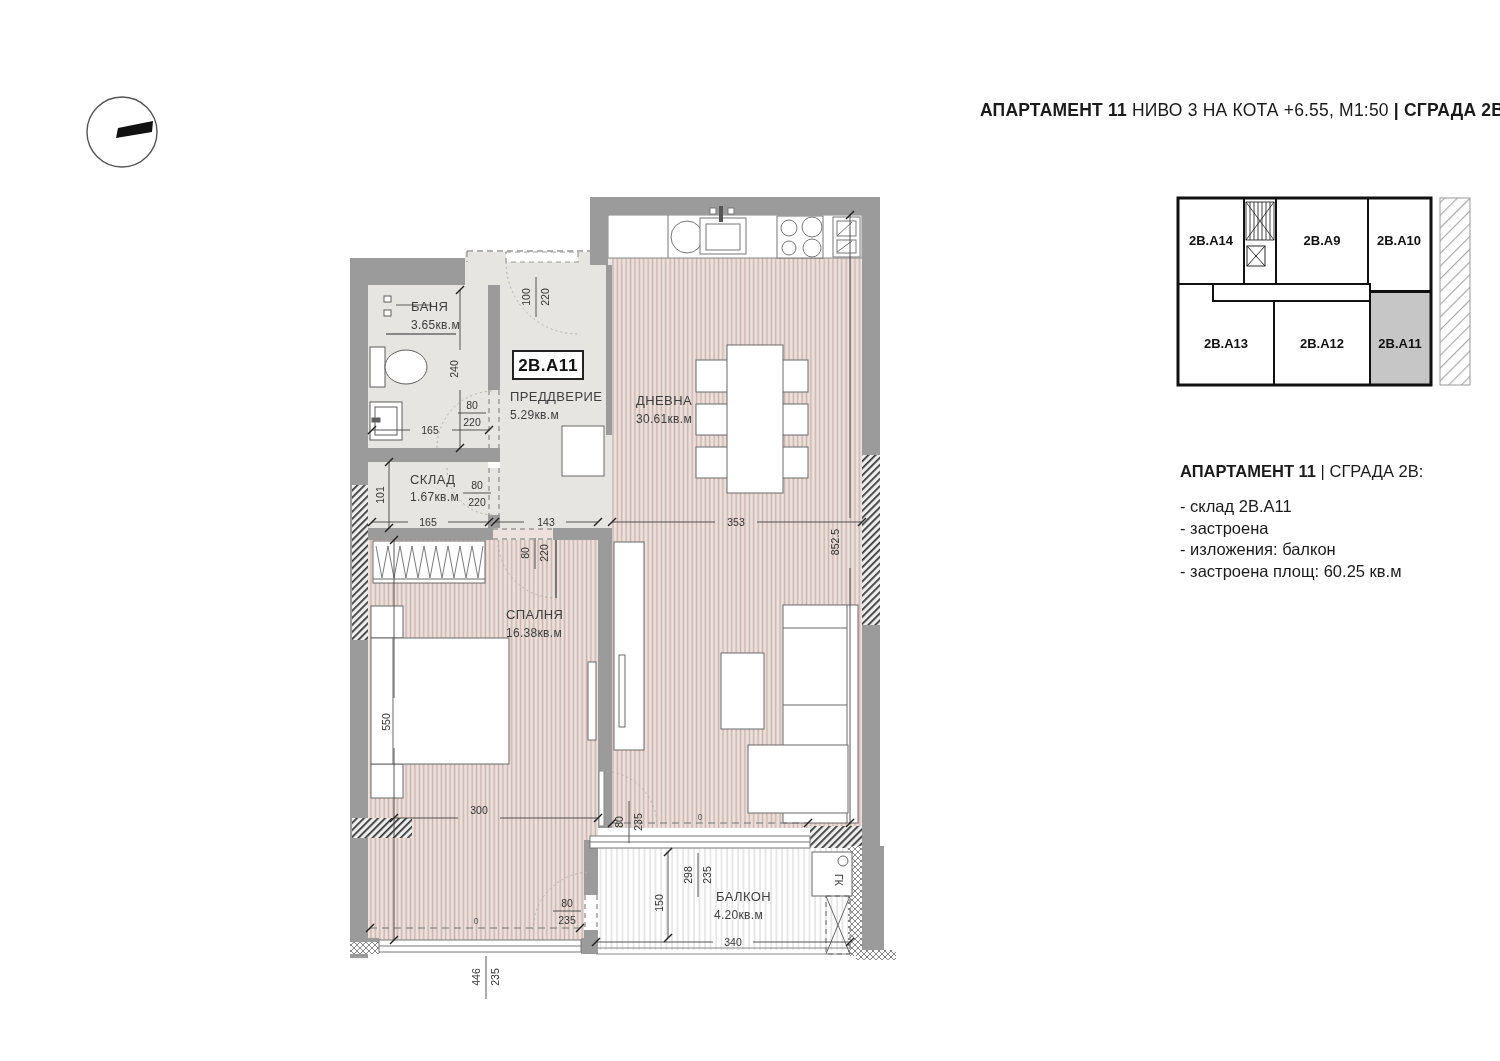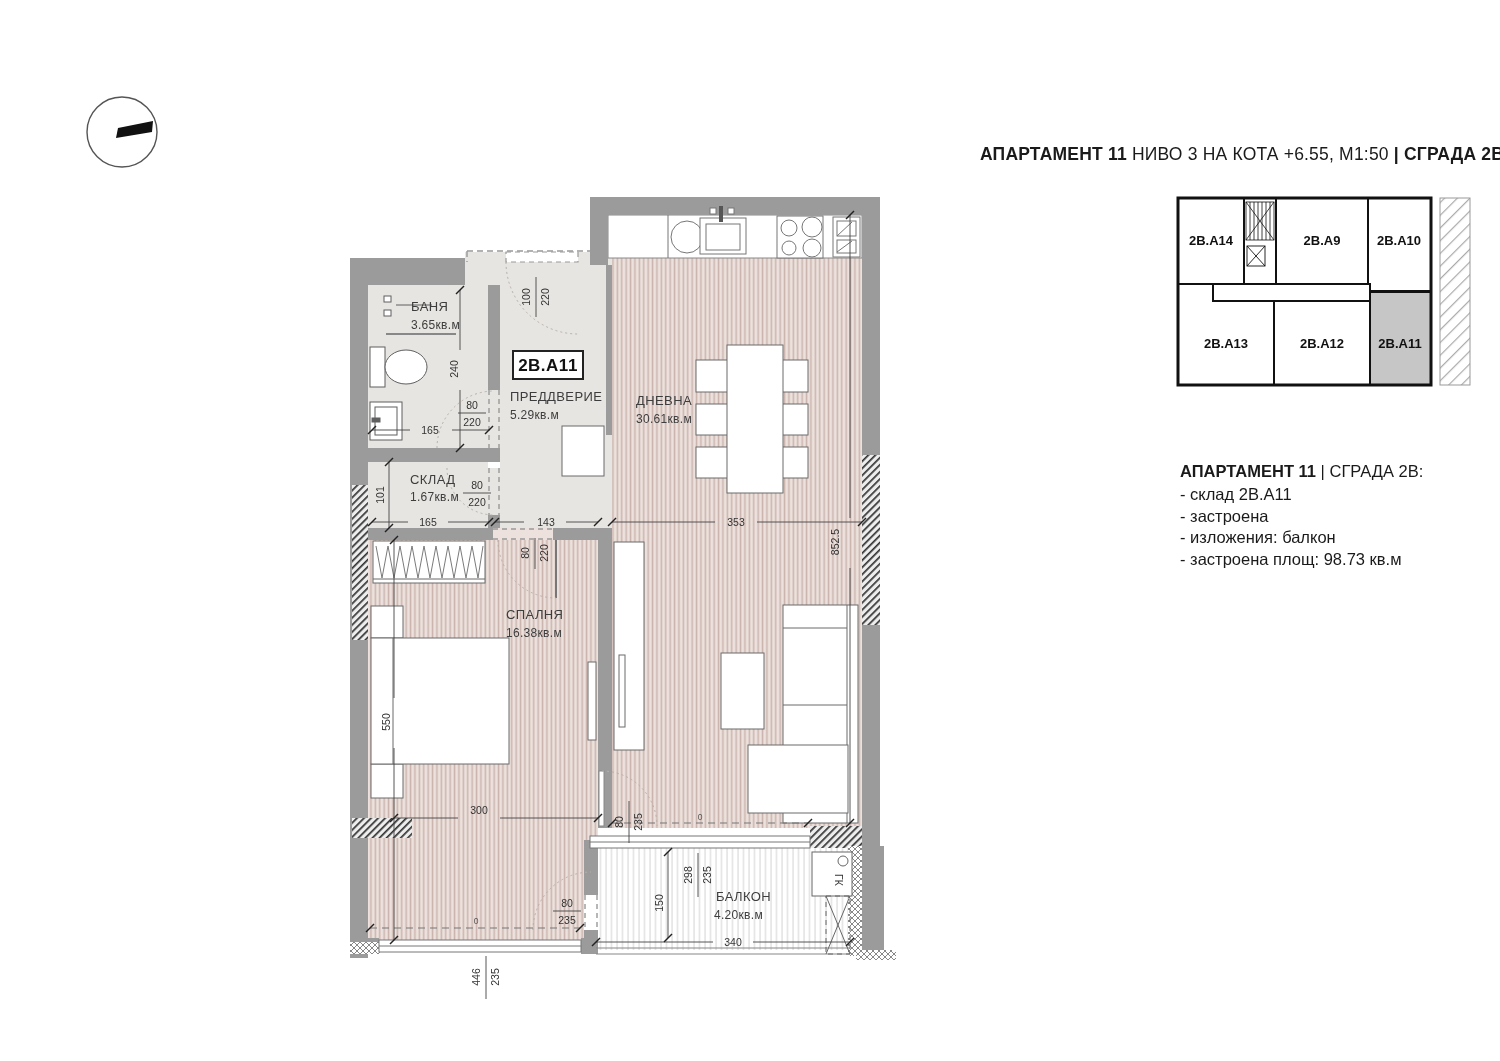--- a/index.html
+++ b/index.html
@@ -1,23 +1,23 @@
 <!DOCTYPE html>
 <html><head>
 <meta charset="utf-8">
 <style>
   html,body{margin:0;padding:0;background:#ffffff;}
   .page{position:relative;width:1500px;height:1061px;background:#ffffff;overflow:hidden;
         font-family:"Liberation Sans",sans-serif;color:#111;}
   .title{position:absolute;left:980px;top:100px;width:500px;font-size:17.5px;
-         letter-spacing:.2px;white-space:nowrap;color:#1a1a1a;margin-top:44px;}
+         letter-spacing:.2px;white-space:nowrap;color:#1a1a1a;}
   .title b{font-weight:700;}
   .desc{position:absolute;left:1180px;top:461px;width:268px;font-size:16.5px;
         line-height:1.32;color:#1a1a1a;}
-  .desc .head{margin-bottom:1px;}
+  .desc .head{margin-bottom:13px;}
   .desc b{font-weight:700;}
   svg text{font-family:"Liberation Sans",sans-serif;}
   .dim{font-size:10.5px;fill:#333;}
   .dimz{font-size:8.5px;fill:#555;}
   .rname{font-size:13px;fill:#3d3d3d;letter-spacing:.4px;}
   .rarea{font-size:12px;fill:#3d3d3d;letter-spacing:.3px;}
   .ulabel{font-size:17px;font-weight:700;fill:#111;letter-spacing:.5px;}
   .mlabel{font-size:13px;font-weight:700;fill:#111;}
 </style>
 </head>
@@ -27,21 +27,21 @@
 
   
   <div class="title"><b>АПАРТАМЕНТ 11</b>&nbsp;<span>НИВО 3 НА КОТА +6.55, М1:50</span>&nbsp;<b>| СГРАДА 2В</b></div>
 
   
   <div class="desc">
     <div class="head"><b>АПАРТАМЕНТ 11</b>&nbsp;<span>| СГРАДА 2В:</span></div>
     <div>- склад 2В.А11</div>
     <div>- застроена</div>
     <div>- изложения: балкон</div>
-    <div>- застроена площ: 98.73 кв.м</div>
+    <div>- застроена площ: 60.25 кв.м</div>
   </div>
 
   <svg width="1500" height="1061" viewBox="0 0 1500 1061">
     <defs>
       <pattern id="pinkStripe" width="4.4" height="8" patternUnits="userSpaceOnUse">
         <rect width="4.4" height="8" fill="#ece1dc"></rect>
         <rect x="0.6" width="1.5" height="8" fill="#ccb4ae"></rect>
       </pattern>
       <pattern id="balcStripe" width="5.5" height="8" patternUnits="userSpaceOnUse">
         <rect width="5.5" height="8" fill="#ffffff"></rect>

